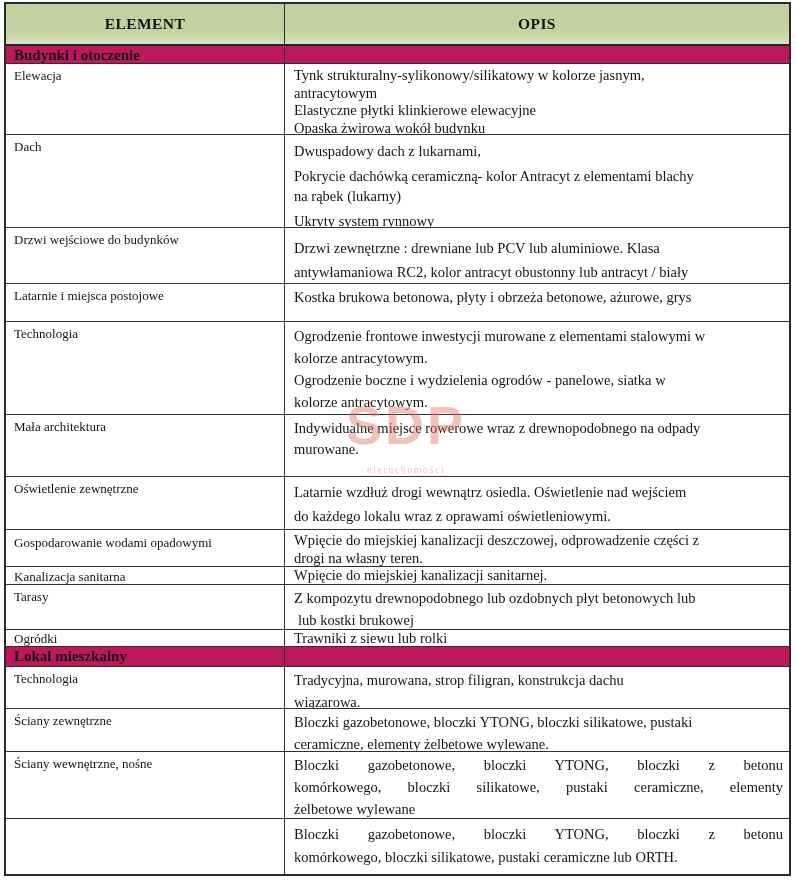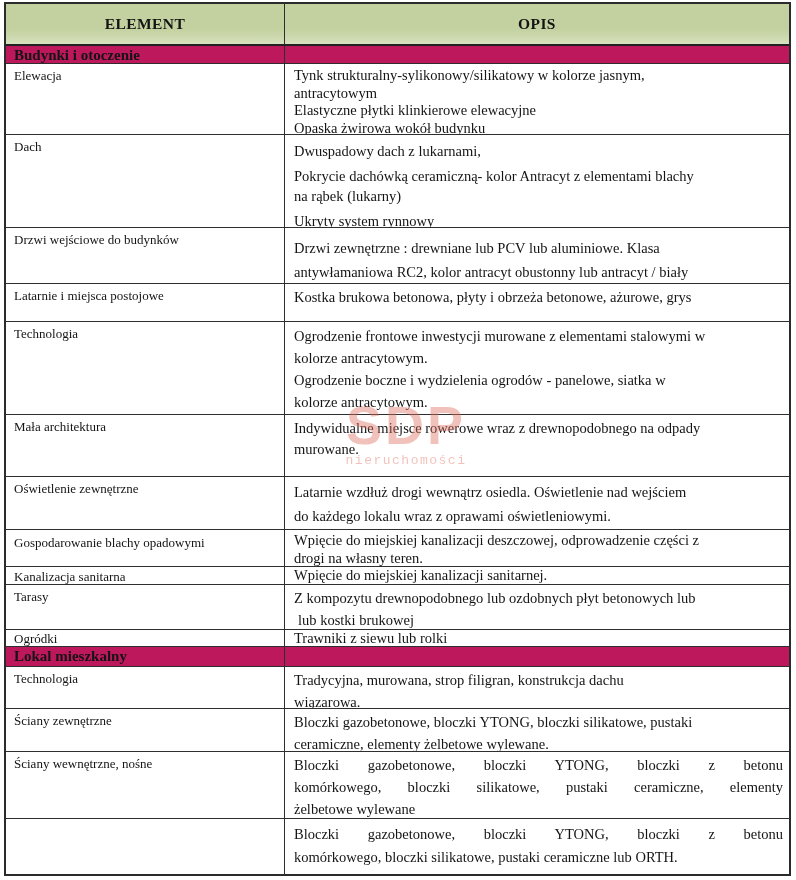--- a/index.html
+++ b/index.html
@@ -85,24 +85,24 @@
     opacity: 0.42;
   }
   .wm-logo {
     font-family: "Liberation Sans", sans-serif;
     font-weight: bold;
     font-size: 54px;
     line-height: 42px;
     letter-spacing: 3px;
   }
   .wm-sub {
-    font-family: Liberation Mono, monospace;
-    font-size: 13px;
+    font-family: Liberation Serif, serif;
+    font-size: 10px;
     letter-spacing: 1.5px;
-    margin-top: 7px;
+    margin-top: 18px;
   }
 </style>
 </head>
 <body>
 
 <div class="tbl">
 
   <div class="row hdr">
     <div class="cell el">
         <span>ELEMENT</span>
@@ -173,21 +173,21 @@
   <div class="row" style="height:52px">
     <div class="cell el">Oświetlenie zewnętrzne</div>
     <div class="cell op lh24 pt3">
       <p>Latarnie wzdłuż drogi wewnątrz osiedla. Oświetlenie nad wejściem</p>
       <p>do każdego lokalu wraz z oprawami oświetleniowymi.</p>
     </div>
   </div>
 
   <div class="row" style="height:36px">
     <div class="cell el">
-        <span class="narrow" style="display:block">Gospodarowanie blachy opadowymi</span>
+        <span class="narrow" style="display:block">Gospodarowanie wodami opadowymi</span>
       </div>
     <div class="cell op lh17 pt2">
       <p>Wpięcie do miejskiej kanalizacji deszczowej, odprowadzenie części z</p>
       <p>drogi na własny teren.</p>
     </div>
   </div>
 
   <div class="row" style="height:17px">
     <div class="cell el" style="padding-top:1px">Kanalizacja sanitarna</div>
     <div class="cell op lh15 pt1">

